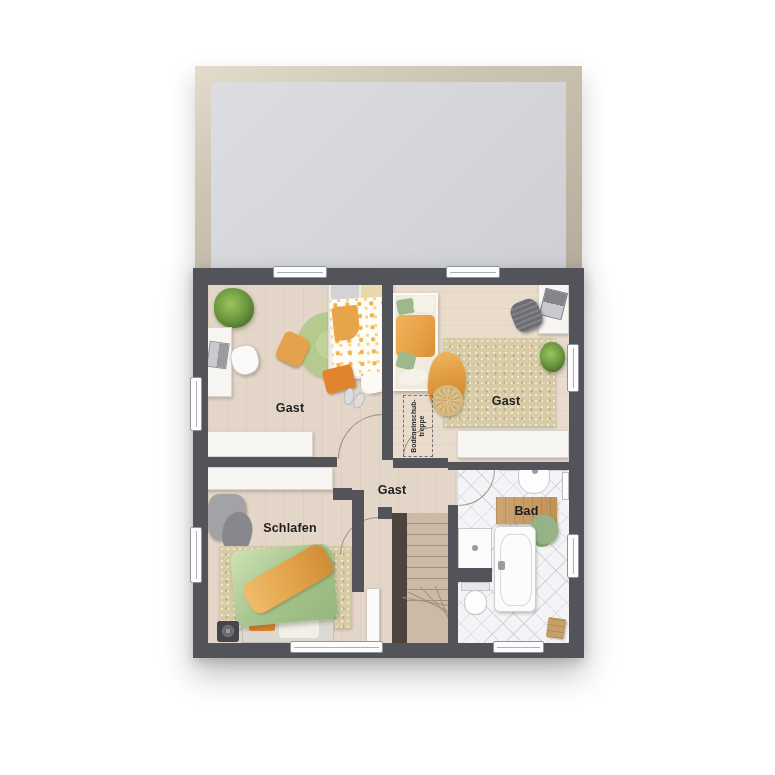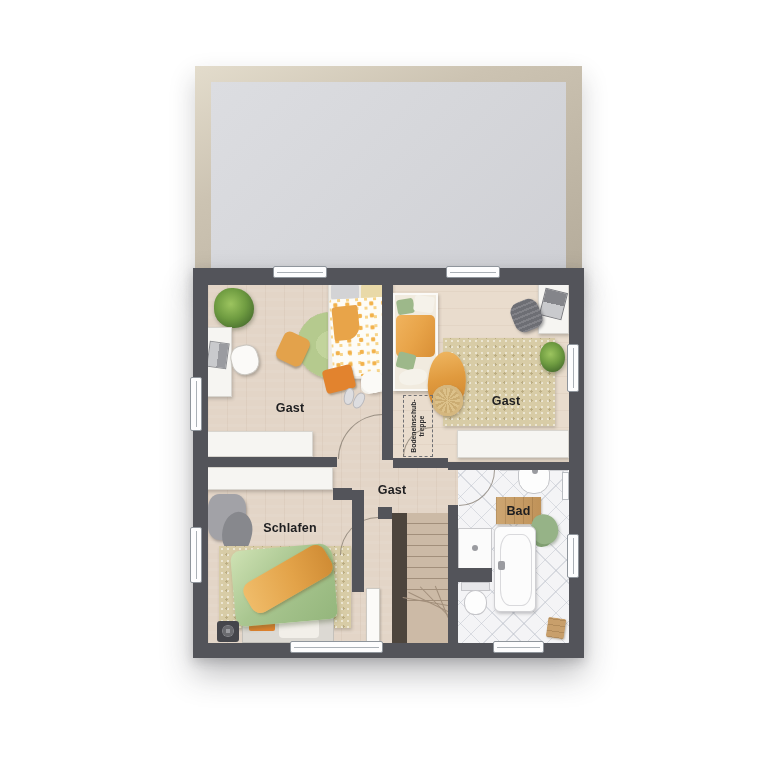--- a/index.html
+++ b/index.html
@@ -128,21 +128,21 @@
   <div class="abs" style="left:242px;top:562px;width:92px;height:34px;border-radius:10px;
        background:linear-gradient(100deg,#f0bd6b 0%,#e3a349 55%,#cf8b34 100%);transform:rotate(-30deg);box-shadow:1px 2px 3px rgba(100,70,30,.35);"></div>
   <div class="abs" style="left:217px;top:621px;width:22px;height:21px;background:#45464b;border-radius:3px;">
     <div class="abs" style="left:5px;top:4px;width:12px;height:12px;border-radius:50%;background:radial-gradient(circle,#9a9b9f 0 30%,#6a6b6f 30% 65%,#85868a 65% 100%);"></div>
   </div>
 
   <div class="abs" style="left:500px;top:463px;width:68px;height:8px;background:#cfd0d4;"></div>
   <div class="abs" style="left:518px;top:468px;width:32px;height:26px;background:#fdfdfd;border:1px solid #c3c4c8;border-radius:4px 4px 15px 15px;box-sizing:border-box;">
     <div class="abs" style="left:13px;top:-2px;width:6px;height:7px;background:#9a9ba0;border-radius:50%;"></div>
   </div>
-  <div class="abs" style="left:496px;top:497px;width:45px;height:27px;display:flex;align-items:center;justify-content:center;
+  <div class="abs" style="left:496px;top:497px;width:61px;height:27px;display:flex;align-items:center;justify-content:center;
        background:linear-gradient(90deg,#cda672 0%,#c09258 100%);background-image:repeating-linear-gradient(90deg,rgba(90,60,25,.18) 0 1px,rgba(0,0,0,0) 1px 9px),linear-gradient(90deg,#cda672 0%,#c09258 100%);box-shadow:1px 2px 2px rgba(90,65,30,.3);">
     <span class="label">Bad</span>
   </div>
   <div class="abs" style="left:532px;top:514px;width:26px;height:30px;background:#96b387;border-radius:45% 55% 50% 45%;transform:rotate(-12deg);box-shadow:-4px 4px 0 -2px #7f9e70,1px 2px 3px rgba(60,80,50,.35);"></div>
   <div class="abs" style="left:494px;top:526px;width:42px;height:86px;background:#fcfcfc;border:1px solid #cfcfd2;border-radius:6px;box-sizing:border-box;box-shadow:1px 2px 3px rgba(60,60,65,.25);">
     <div class="abs" style="left:5px;top:7px;width:30px;height:70px;border:1px solid #d9d9dc;border-radius:10px/16px;"></div>
     <div class="abs" style="left:3px;top:34px;width:7px;height:9px;background:#9a9ba0;border-radius:2px;"></div>
   </div>
   <div class="abs" style="left:458px;top:528px;width:34px;height:41px;background:#fbfbfb;border:1px solid #c9c9cc;box-sizing:border-box;">
     <div class="abs" style="left:13px;top:16px;width:6px;height:6px;background:#9a9ba0;border-radius:50%;"></div>

